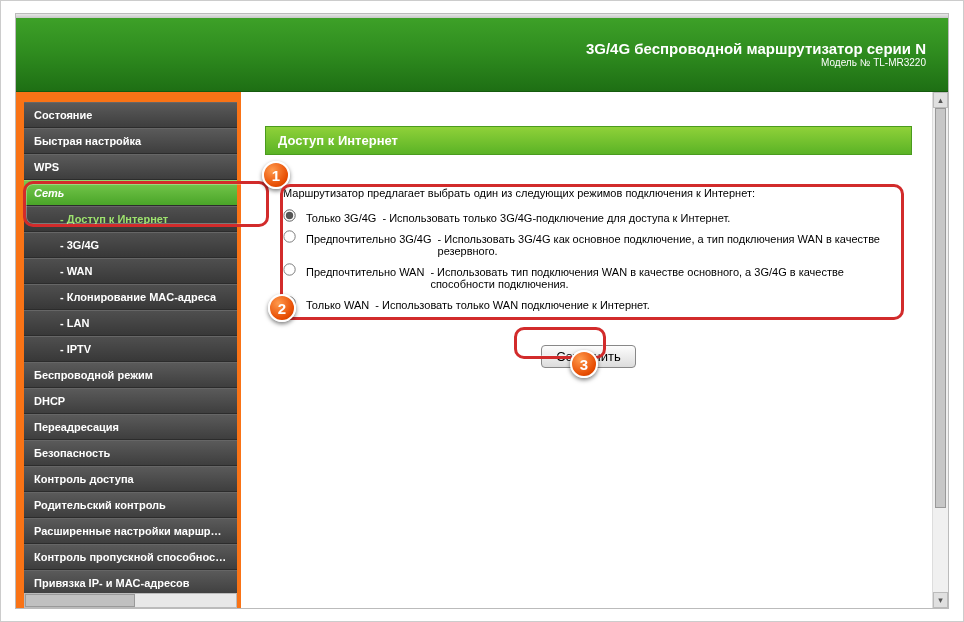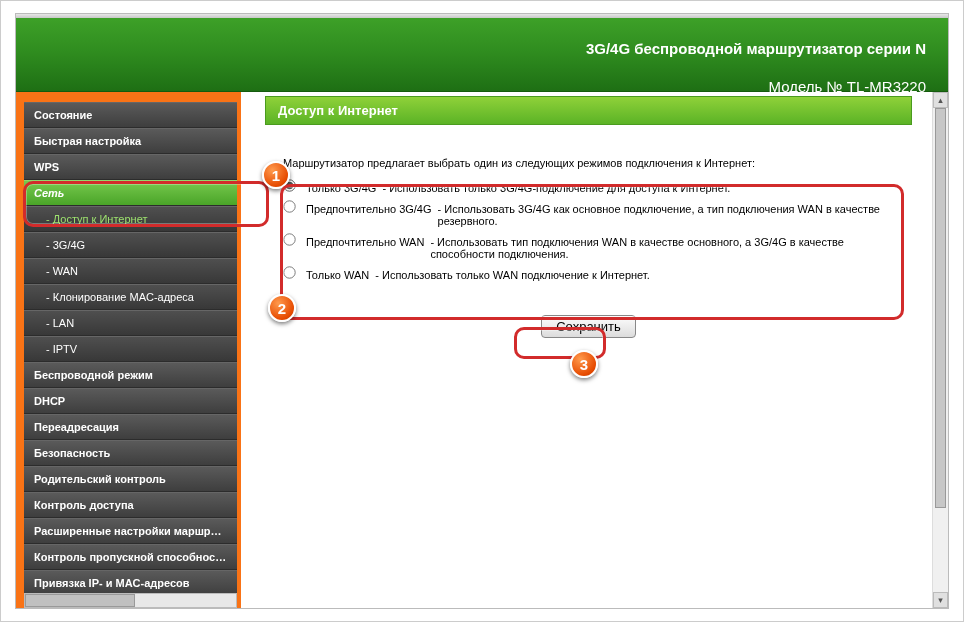--- a/index.html
+++ b/index.html
@@ -43,21 +43,21 @@
     font-family: Arial Black, Arial, sans-serif;
   }
   .logo sup { font-size: 10px; vertical-align: top; position: relative; top: 3px; }
   .header-right {
     position: absolute;
     right: 22px;
     top: 26px;
     text-align: right;
   }
   .product-title { font-size: 15px; font-weight: bold; }
-  .product-model { font-size: 15px; margin-top: 21px; }
+  .product-model { font-size: 10px; margin-top: 0; }
   .body {
     position: absolute;
     top: 78px; left: 0; right: 0; bottom: 0;
     display: flex;
   }
   
   .sidebar-wrap {
     width: 225px;
     background: #f97316;
     position: relative;
@@ -76,22 +76,22 @@
     font-size: 11px;
     border-top: 1px solid #666;
     border-bottom: 1px solid #2c2c2c;
     background: linear-gradient(to bottom, #5a5a5a, #3e3e3e);
     cursor: pointer;
     white-space: nowrap;
     overflow: hidden;
     text-overflow: ellipsis;
   }
   .side-item.sub {
-    font-weight: normal;
-    padding-left: 22px;
+    font-weight: bold;
+    padding-left: 36px;
     background: linear-gradient(to bottom, #4f4f4f, #383838);
   }
   .side-item.active-main {
     background: linear-gradient(to bottom, #77c94e, #4aa528);
     color: #fff;
     border-top: 1px solid #8fd96b;
     font-style: italic;
   }
   .side-item.active-sub {
     color: #9de26e;
@@ -137,21 +137,21 @@
     position: absolute;
     top: 16px;
     left: 2px; right: 2px;
     height: 400px;
     background: #c7c7c7;
     border: 1px solid #999;
   }
   .content {
     position: absolute;
     top: 0; left: 0; right: 16px; bottom: 0;
-    padding: 4px 20px 20px 24px;
+    padding: 34px 20px 20px 24px;
   }
   .page-title-bar {
     background: linear-gradient(to bottom, #8fd139, #5bb326);
     color: #fff;
     font-weight: bold;
     font-size: 13px;
     padding: 6px 12px;
     border: 1px solid #4a9b1e;
   }
   .options-box {
@@ -240,22 +240,22 @@
           <div class="side-item sub active-sub">- Доступ к Интернет</div>
           <div class="side-item sub">- 3G/4G</div>
           <div class="side-item sub">- WAN</div>
           <div class="side-item sub">- Клонирование MAC-адреса</div>
           <div class="side-item sub">- LAN</div>
           <div class="side-item sub">- IPTV</div>
           <div class="side-item">Беспроводной режим</div>
           <div class="side-item">DHCP</div>
           <div class="side-item">Переадресация</div>
           <div class="side-item">Безопасность</div>
+          <div class="side-item">Контроль доступа</div>
           <div class="side-item">Родительский контроль</div>
-          <div class="side-item">Контроль доступа</div>
           <div class="side-item">Расширенные настройки маршрутизации</div>
           <div class="side-item">Контроль пропускной способности</div>
           <div class="side-item">Привязка IP- и MAC-адресов</div>
           <div class="side-item">Динамический DNS</div>
         </div>
       <div class="sidebar-hscroll">
         <div class="thumb"></div>
       </div>
     </div>
 

